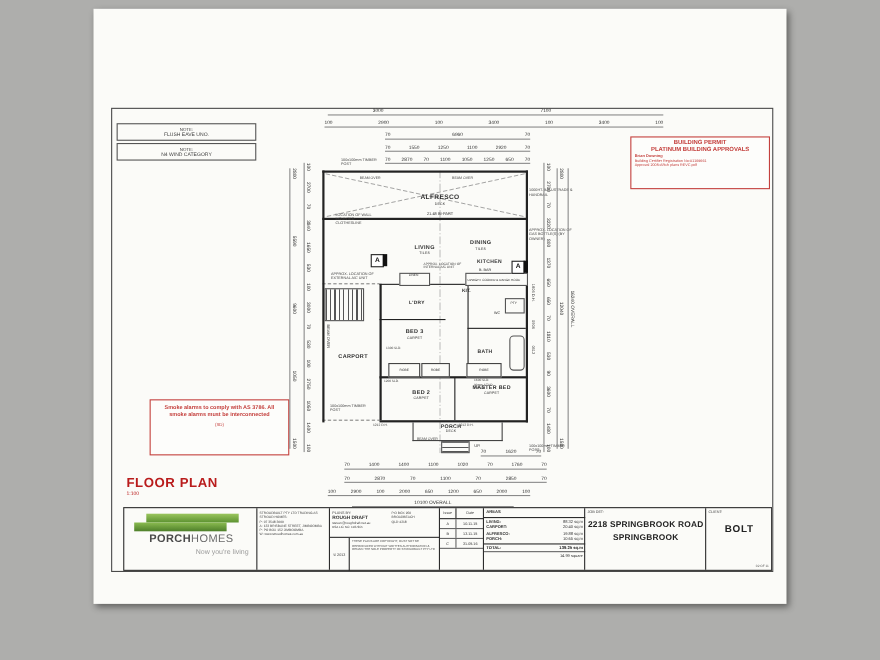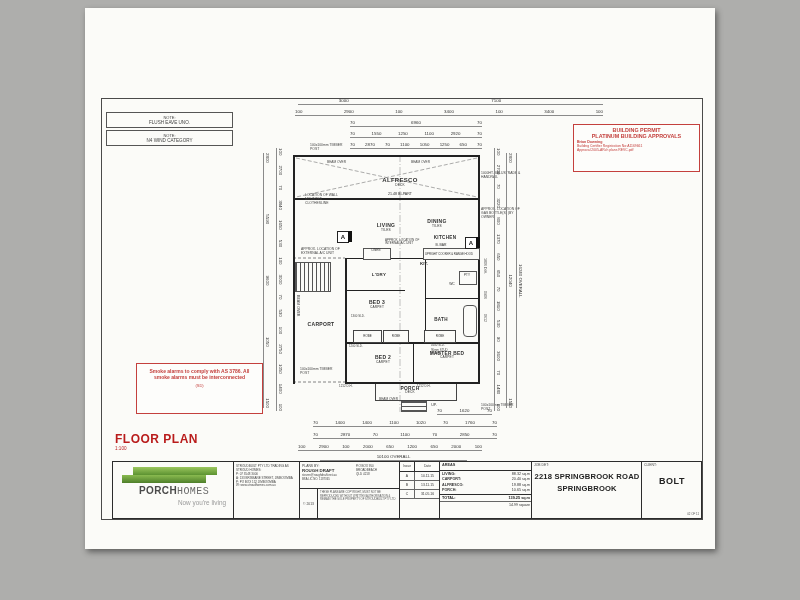--- a/index.html
+++ b/index.html
@@ -169,21 +169,21 @@
 
   <div class="vchain" style="left:409px;top:140px;height:263px;">100 2700 70 3220 800 1370 650 650 70 1810 530 90 3600 70 1480 100</div>
   <div class="vchain" style="left:421px;top:145px;height:255px;">2800 12040 1580</div>
   <div class="abs" style="left:431px;top:145px;height:255px;writing-mode:vertical-rl;font-size:4.4px;color:#333;border-left:1px solid #8a8a8a;width:6px;text-align:center;line-height:5px;">16240 OVERALL</div>
 
   <div class="tb" style="left:27px;top:453px;width:588px;height:56px;">
 
     <div class="abs" style="left:0;top:0;width:120px;height:56px;">
       <div class="abs" style="left:20px;top:5px;width:84px;height:8px;background:linear-gradient(180deg,#9bc65e,#5c9231);"></div>
       <div class="abs" style="left:9px;top:13px;width:84px;height:8px;background:linear-gradient(180deg,#8abb50,#4e7f2a);"></div>
-      <div class="abs" style="left:9px;top:23px;width:104px;text-align:center;font-size:10px;color:#4a4a4a;letter-spacing:.4px;"><b>PORCH</b><span style="font-weight:normal;color:#6a6a6a;font-family:Liberation Mono, monospace;">HOMES</span></div>
+      <div class="abs" style="left:9px;top:23px;width:104px;text-align:center;font-size:10px;color:#4a4a4a;letter-spacing:.4px;"><b>PORCH</b><span style="font-weight:normal;color:#6a6a6a;">HOMES</span></div>
       <div class="abs" style="left:9px;top:37px;width:104px;text-align:right;font-size:6.4px;color:#9a9a9a;">Now you're living</div>
     </div>
 
     <div class="cell" style="left:120px;width:66px;padding:3px 2px;">
       <div class="tiny">STROUDBUILT PTY LTD TRADING AS</div>
       <div class="tiny">STROUD HOMES:</div>
       <div class="tiny">P: 07 3548 3000</div>
       <div class="tiny">A: 133 BRISBANE STREET, JIMBOOMBA</div>
       <div class="tiny">P: PO BOX 152 JIMBOOMBA</div>
       <div class="tiny">W: www.stroudhomes.com.au</div>

